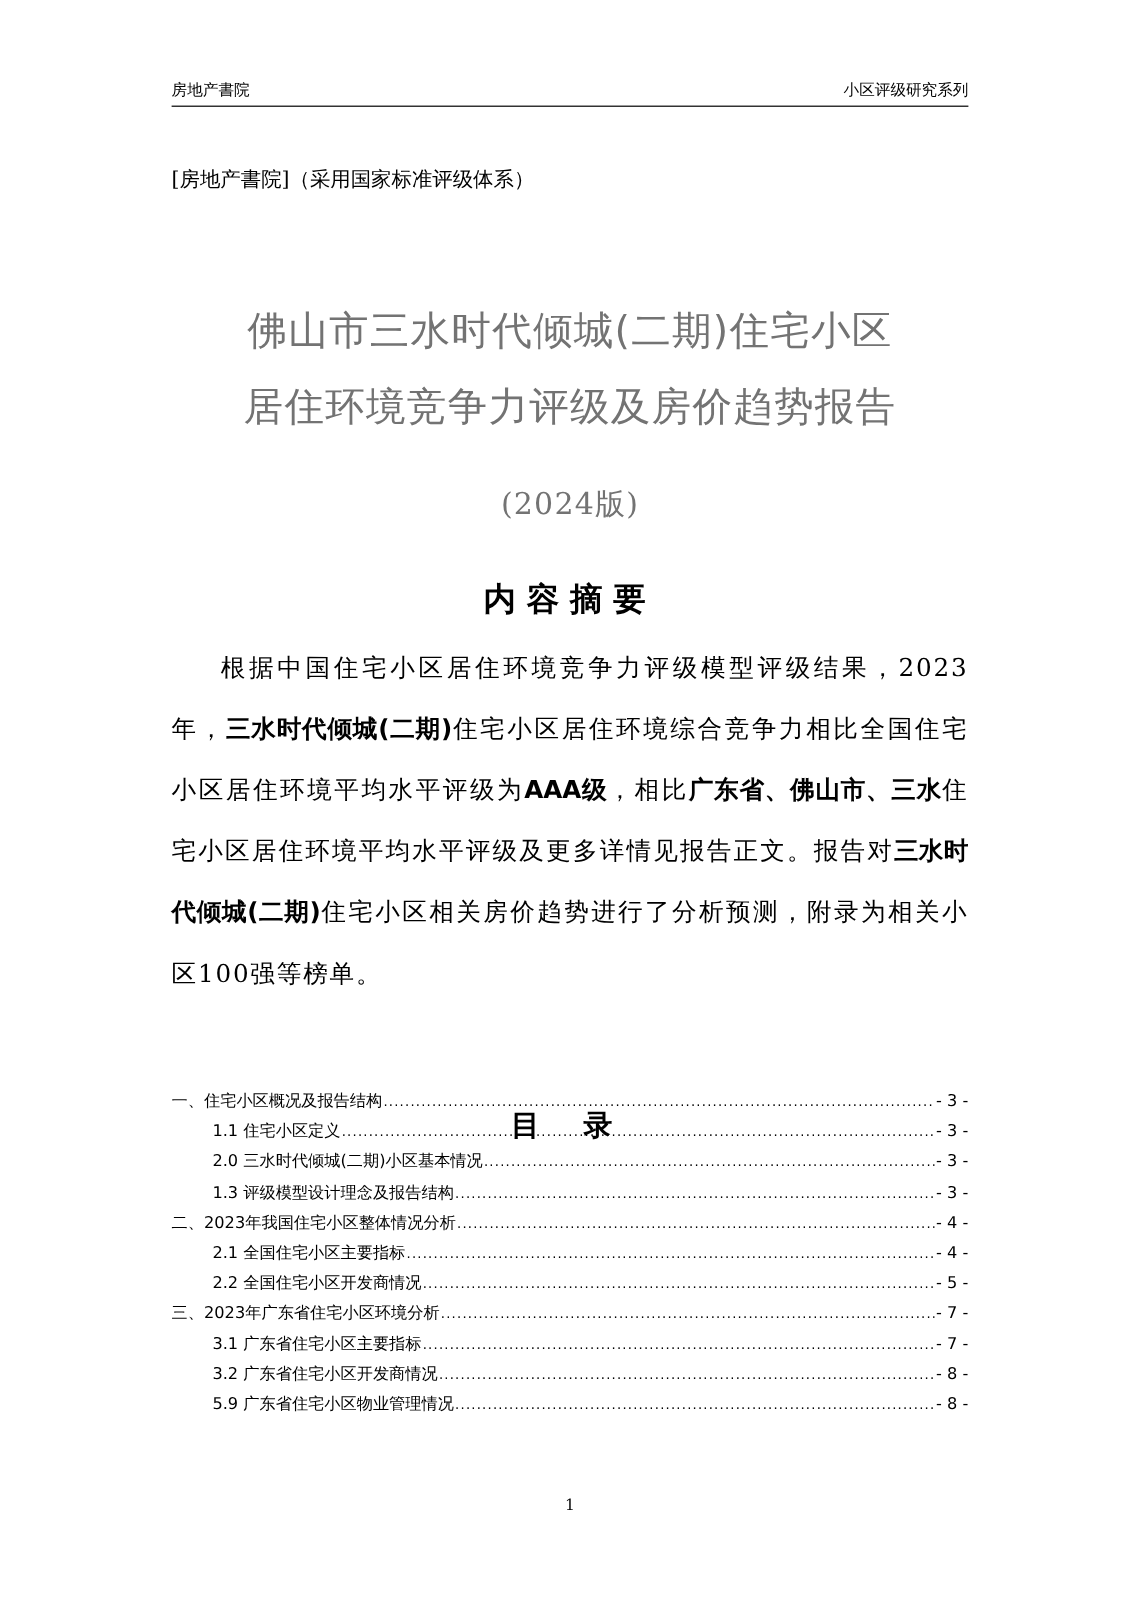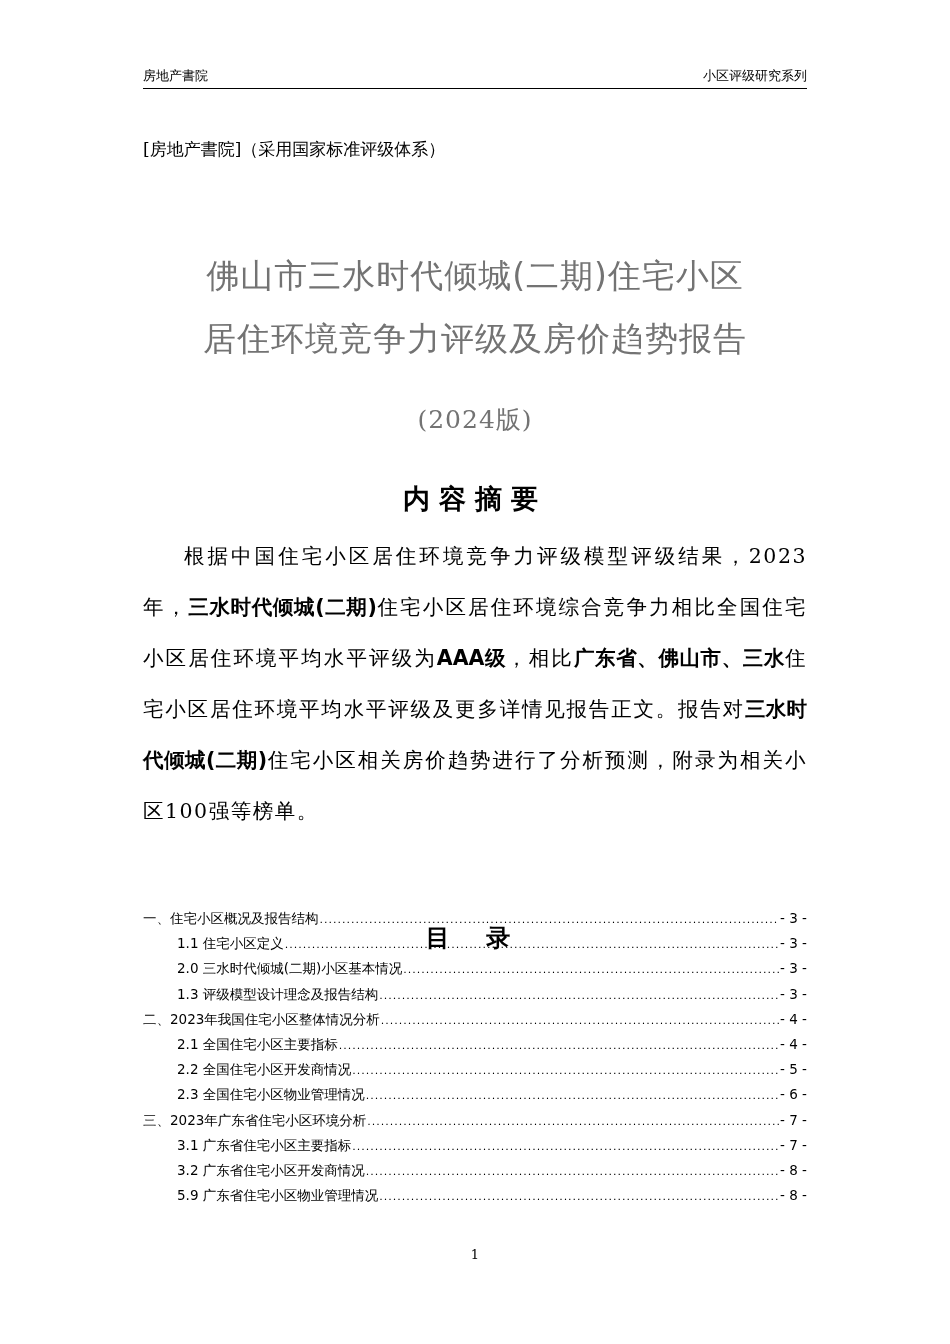--- a/index.html
+++ b/index.html
@@ -107,25 +107,20 @@
     <div class="toc-row sub">
       <span class="toc-label">2.1 全国住宅小区主要指标</span>
       <span class="toc-dots"></span>
       <span class="toc-page">- 4 -</span>
     </div>
     <div class="toc-row sub">
       <span class="toc-label">2.2 全国住宅小区开发商情况</span>
       <span class="toc-dots"></span>
       <span class="toc-page">- 5 -</span>
     </div>
-    <div class="toc-row sub">
-      <span class="toc-label">2.3 全国住宅小区物业管理情况</span>
-      <span class="toc-dots"></span>
-      <span class="toc-page">- 6 -</span>
-    </div>
     <div class="toc-row">
       <span class="toc-label">三、2023年广东省住宅小区环境分析</span>
       <span class="toc-dots"></span>
       <span class="toc-page">- 7 -</span>
     </div>
     <div class="toc-row sub">
       <span class="toc-label">3.1 广东省住宅小区主要指标</span>
       <span class="toc-dots"></span>
       <span class="toc-page">- 7 -</span>
     </div>

